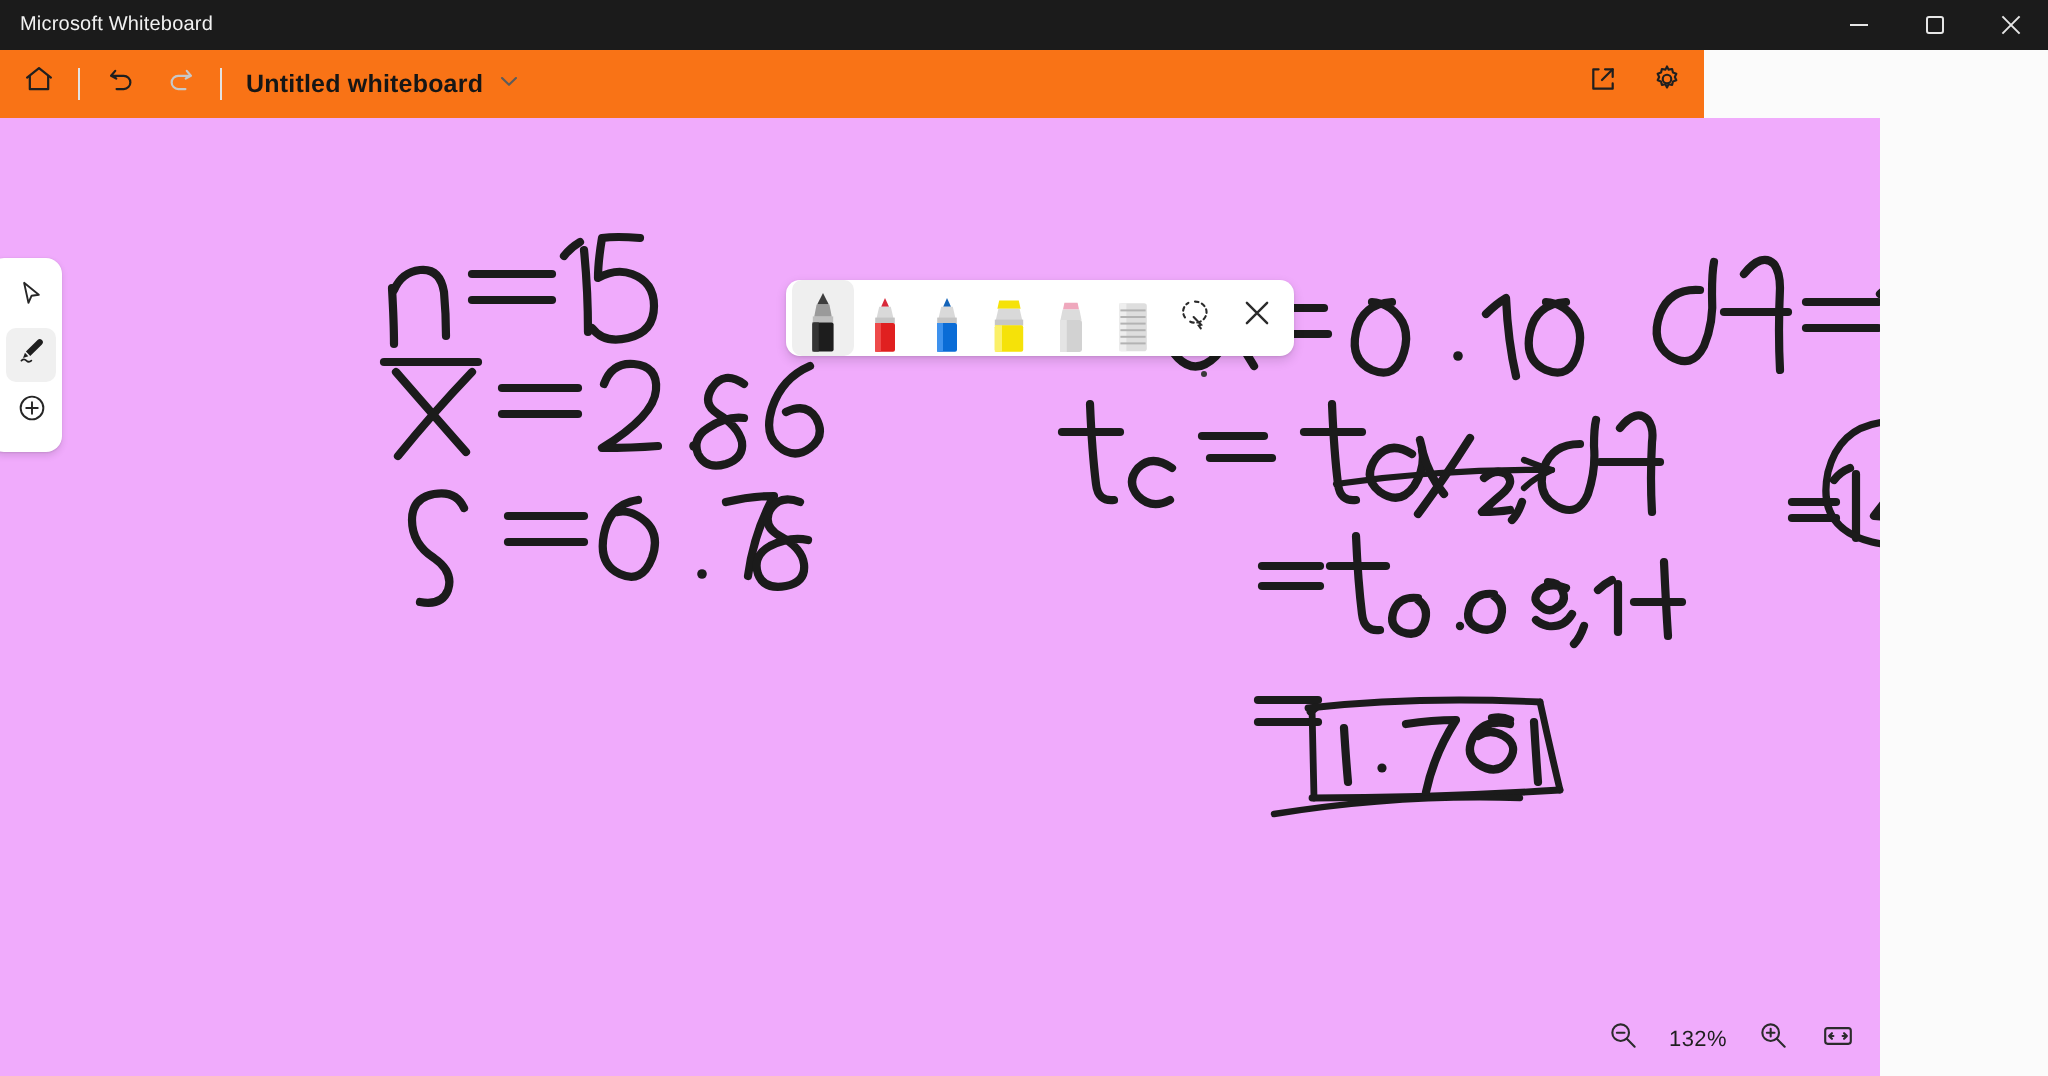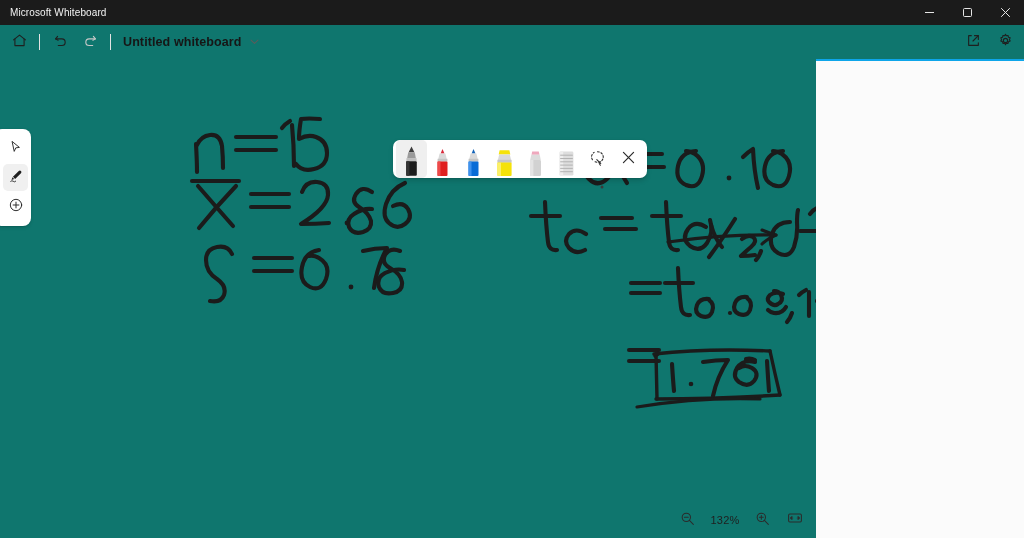--- a/index.html
+++ b/index.html
@@ -50,25 +50,25 @@
     align-items: center;
     justify-content: center;
     color: #e6e6e6;
   }
   .win-btn svg { display: block; }
 
   
   .cmdbar {
     position: absolute;
     left: 0; top: 25px;
-    width: 1024px; height: 34px;
-    background: #0f766e;
-    display: flex;
-    align-items: center;
-    border-bottom: 2px solid #0ea5e9;
+    width: 852px; height: 34px;
+    background: #f97316;
+    display: flex;
+    align-items: center;
+    border-bottom: 4px solid #0ea5e9;
   }
   .cmd-icon-btn {
     width: 30px; height: 30px;
     display: flex;
     align-items: center;
     justify-content: center;
     border-radius: 4px;
     color: #1f1f1f;
     flex: none;
   }
@@ -101,22 +101,22 @@
     right: 4px; top: 2px;
     display: flex;
     align-items: center;
     gap: 2px;
   }
 
   
   .canvas {
     position: absolute;
     left: 0; top: 59px;
-    width: 816px; height: 479px;
-    background: #0f766e;
+    width: 940px; height: 479px;
+    background: #f0abfc;
     overflow: hidden;
   }
 
   
   .tool-rail {
     position: absolute;
     left: -6px; top: 70px;
     width: 31px;
     padding: 6px 0 6px 6px;
     background: #ffffff;

